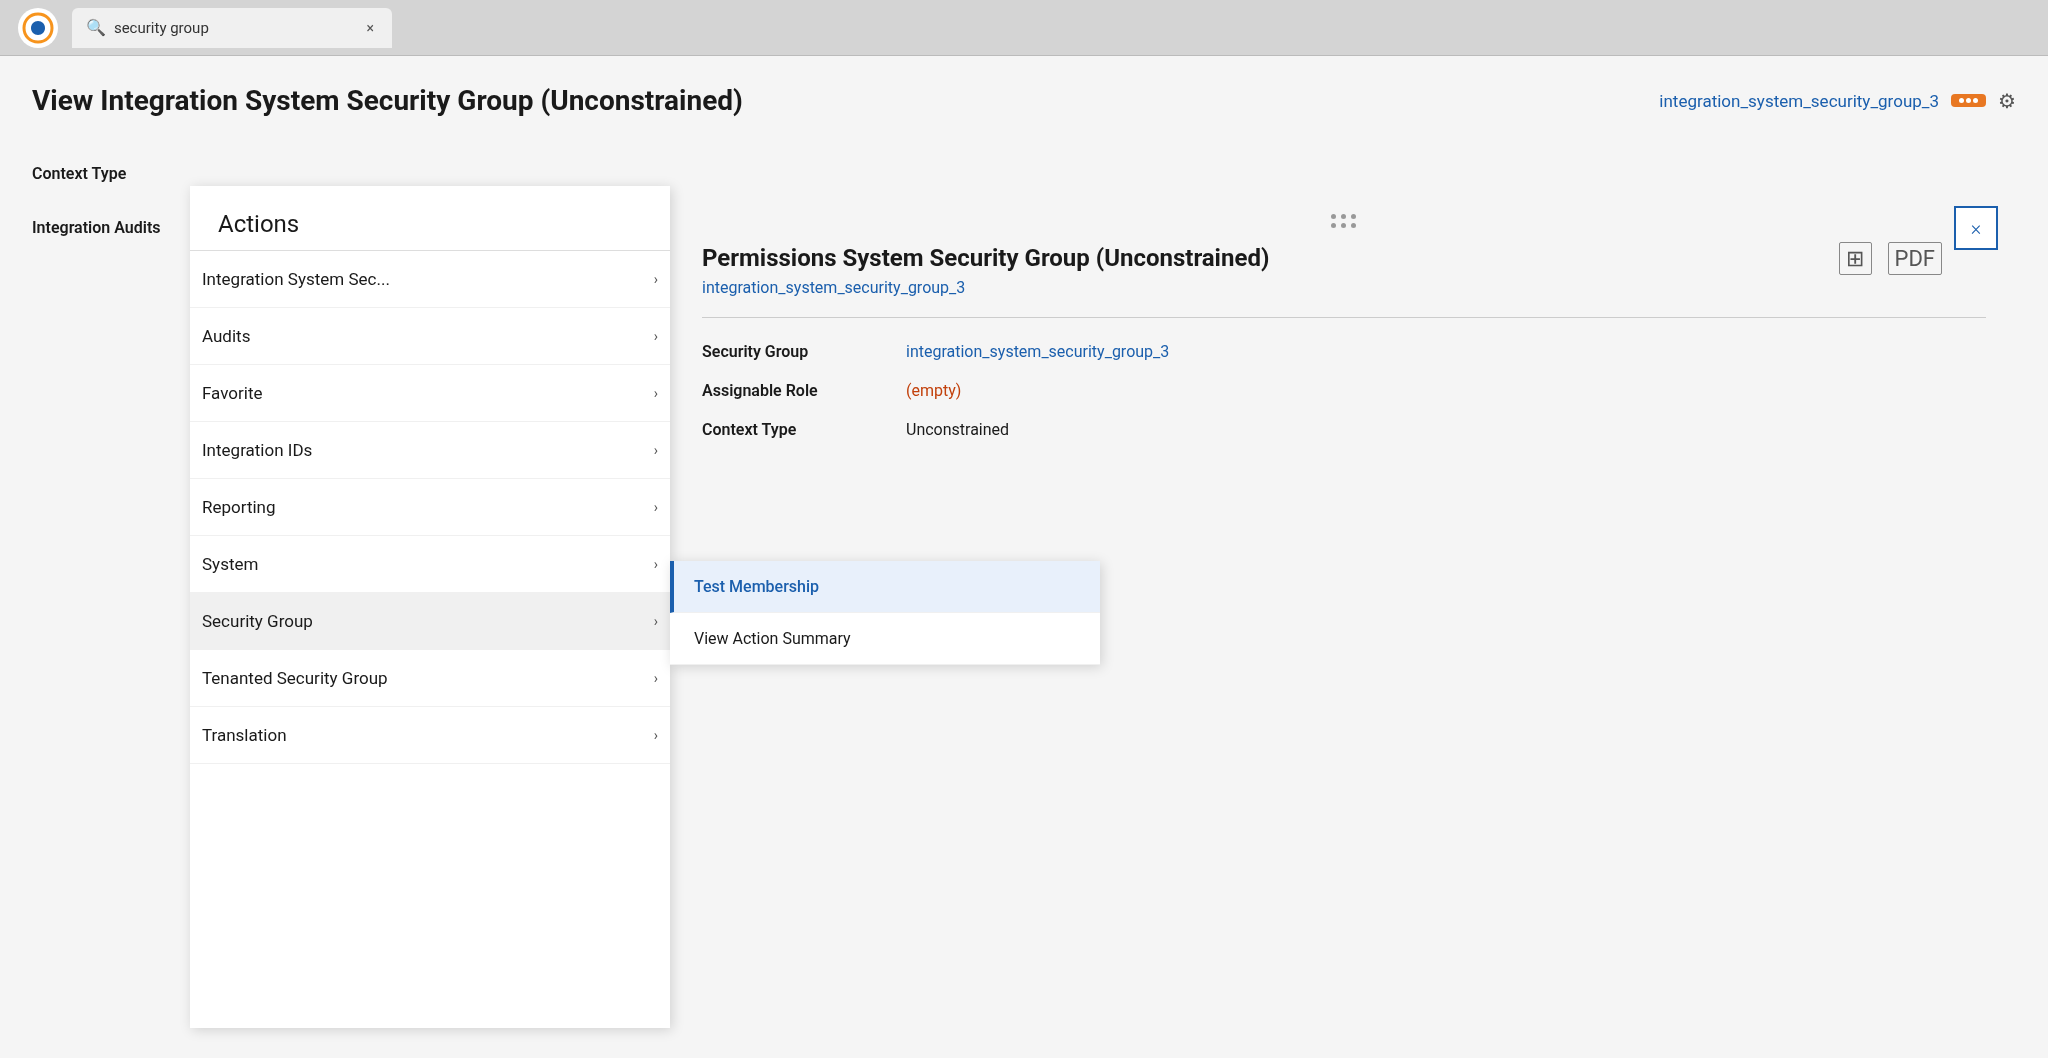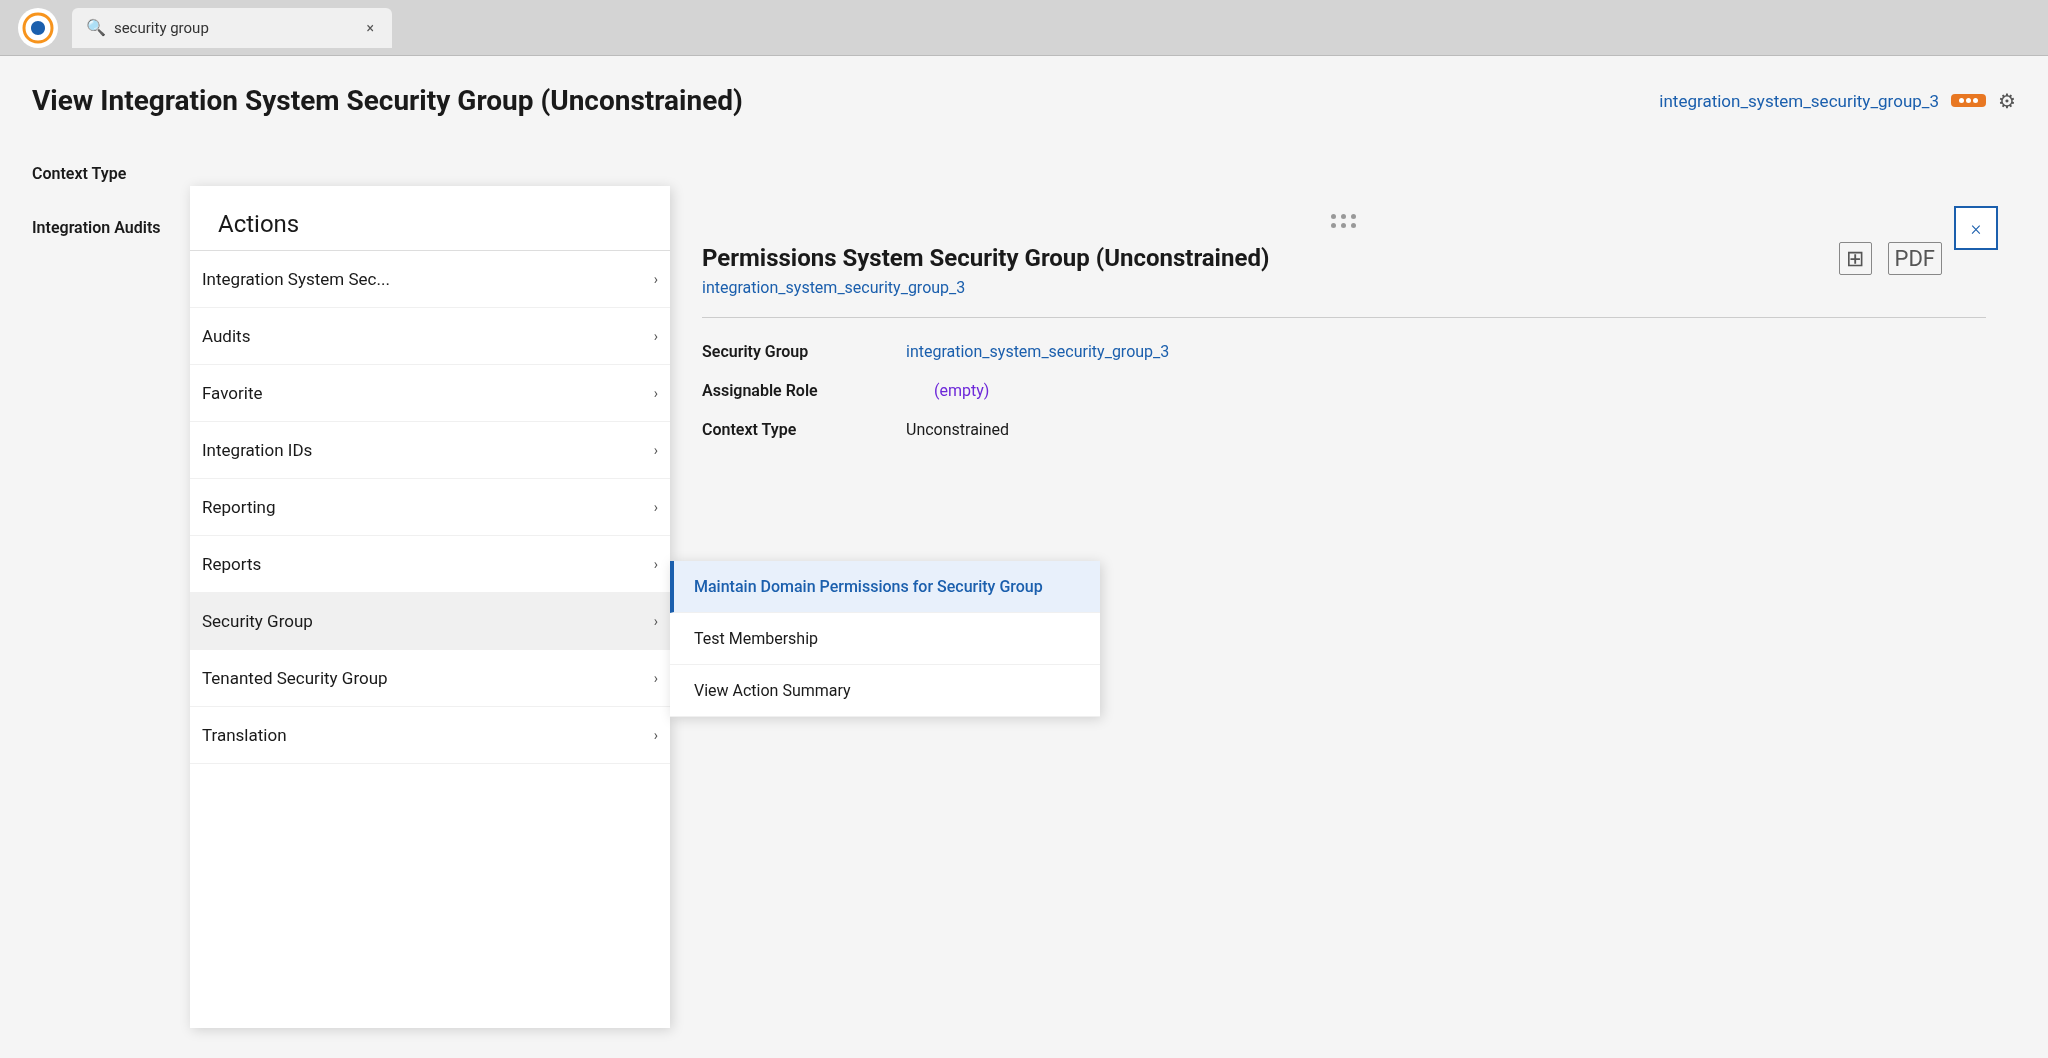--- a/index.html
+++ b/index.html
@@ -260,22 +260,21 @@
     }
     .detail-value {
       font-size: 16px;
       color: #1a1a1a;
     }
     .detail-value.link {
       color: #1B5FAD;
       cursor: pointer;
     }
     .detail-value.empty {
-      color: #6d28d9;
-      margin-left: 28px;
+      color: #c2410c;
     }
 
     
     .submenu-container {
       position: absolute;
       left: 480px;
       top: 375px;
       background: white;
       width: 430px;
       box-shadow: 2px 2px 12px rgba(0,0,0,0.15);
@@ -355,40 +354,37 @@
       </div>
       <div class="menu-item">
         <span>Integration IDs</span>
         <span class="menu-chevron">›</span>
       </div>
       <div class="menu-item">
         <span>Reporting</span>
         <span class="menu-chevron">›</span>
       </div>
       <div class="menu-item">
-        <span>Reports</span>
+        <span>System</span>
         <span class="menu-chevron">›</span>
       </div>
       <div class="menu-item active">
         <span>Security Group</span>
         <span class="menu-chevron">›</span>
       </div>
       <div class="menu-item">
         <span>Tenanted Security Group</span>
         <span class="menu-chevron">›</span>
       </div>
       <div class="menu-item">
         <span>Translation</span>
         <span class="menu-chevron">›</span>
       </div>
 
       <div class="submenu-container">
-        <div class="submenu-item">
-          Maintain Domain Permissions for Security Group
-        </div>
         <div class="submenu-item">
           Test Membership
         </div>
         <div class="submenu-item">
           View Action Summary
         </div>
       </div>
     </div>
 
     <div class="detail-panel">

